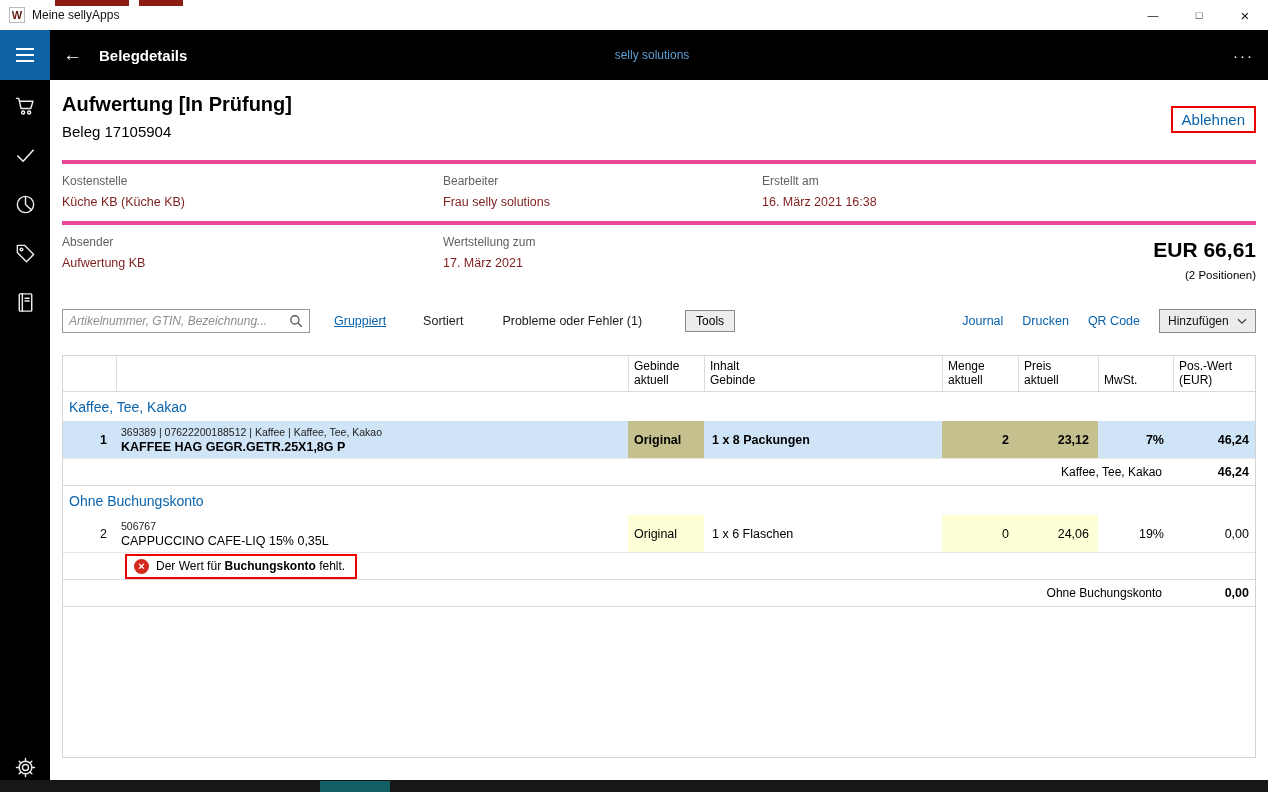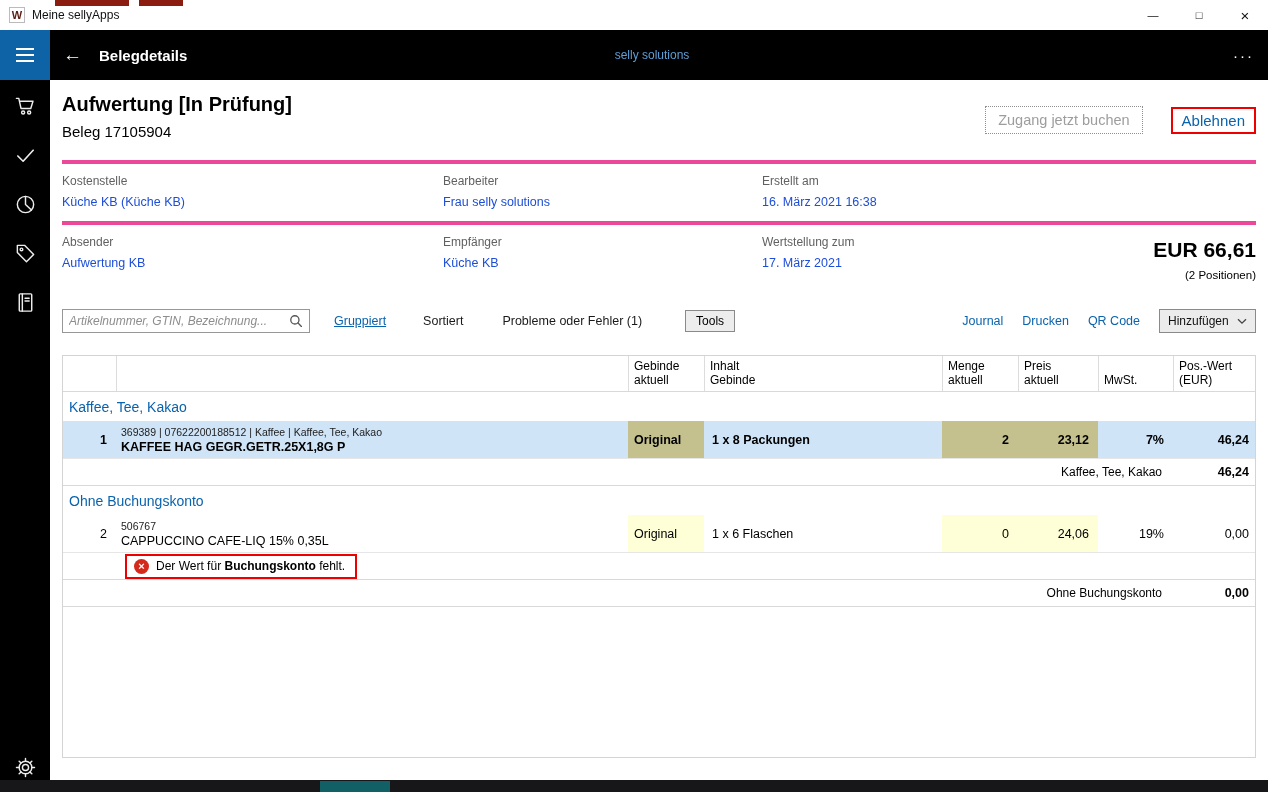--- a/index.html
+++ b/index.html
@@ -51,21 +51,21 @@
   .doc-title { font-size:20px; font-weight:bold; }
   .doc-beleg { margin-top:7px; font-size:15px; }
   .head-actions { position:absolute; top:26px; right:0; display:flex; align-items:center; gap:28px; }
   .btn-disabled { border:1px dotted #8f8f8f; color:#9d9d9d; background:#fff; font-size:14.5px; padding:5px 12px; }
   .annotation { border:2px solid #ee0000; display:inline-flex; }
   .btn-reject { color:#0a63ad; font-size:15px; padding:3px 9px; }
 
   .meta-row { display:grid; grid-template-columns:381px 319px 1fr; padding:10px 0 12px; border-top:4px solid #ec4899; }
   .meta-row.b { padding-bottom:32px; position:relative; }
   .meta-label { color:#616161; font-size:12px; }
-  .meta-value { color:#1d4ed8; font-size:12.5px; margin-top:7px; }
+  .meta-value { color:#7f1d1d; font-size:12.5px; margin-top:7px; }
   .total-block { position:absolute; top:13px; right:0; text-align:right; }
   .total-amount { font-size:21px; font-weight:bold; }
   .total-positions { font-size:11.5px; margin-top:7px; }
 
   
   .toolbar { display:flex; align-items:center; margin-top:6px; height:26px; font-size:12.5px; }
   .search { width:248px; height:24px; border:1px solid #979797; display:flex; align-items:center; padding:0 6px; background:#fff; }
   .search input { flex:1; border:none; outline:none; font-size:12px; min-width:0; font-family:inherit; }
   .search input::placeholder { font-style:italic; color:#8d8d8d; }
   .tb-link { padding:0; }
@@ -179,21 +179,20 @@
     </button>
   </nav>
 
   <main class="main">
     <div class="content">
 
       <header class="doc-head">
         <h1 class="doc-title">Aufwertung [In Prüfung]</h1>
         <div class="doc-beleg">Beleg 17105904</div>
         <div class="head-actions">
-          <button class="btn-disabled">Zugang jetzt buchen</button>
           <span class="annotation">
             <button class="btn-reject">Ablehnen</button>
           </span>
         </div>
       </header>
 
       <div class="meta-row">
         <div>
           <div class="meta-label">Kostenstelle</div>
           <div class="meta-value">Küche KB (Küche KB)</div>
@@ -205,24 +204,20 @@
         <div>
           <div class="meta-label">Erstellt am</div>
           <div class="meta-value">16. März 2021 16:38</div>
         </div>
       </div>
 
       <div class="meta-row b">
         <div>
           <div class="meta-label">Absender</div>
           <div class="meta-value">Aufwertung KB</div>
-        </div>
-        <div>
-          <div class="meta-label">Empfänger</div>
-          <div class="meta-value">Küche KB</div>
         </div>
         <div>
           <div class="meta-label">Wertstellung zum</div>
           <div class="meta-value">17. März 2021</div>
         </div>
         <div class="total-block">
           <div class="total-amount">EUR 66,61</div>
           <div class="total-positions">(2 Positionen)</div>
         </div>
       </div>

